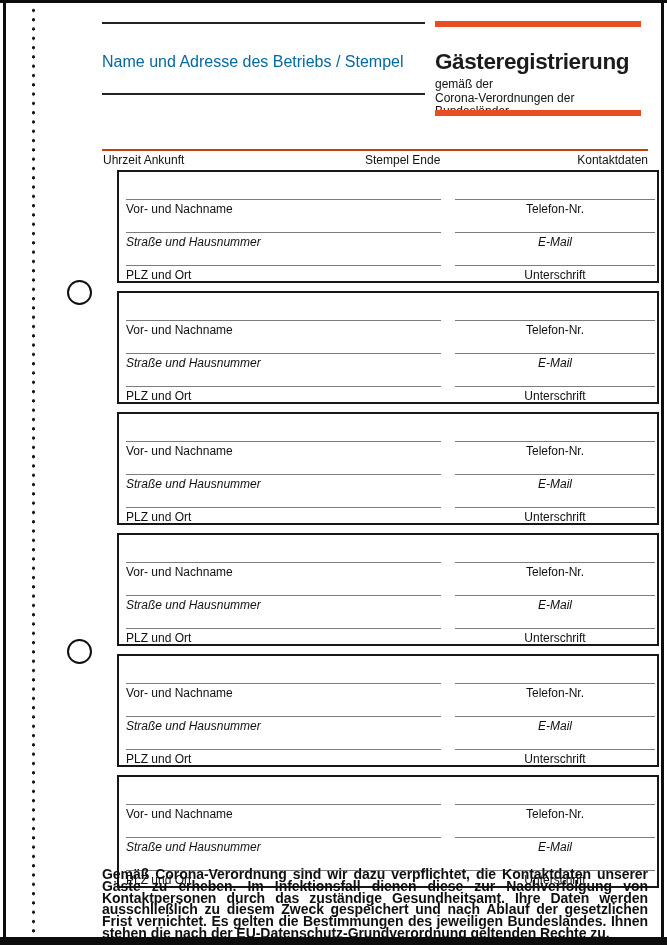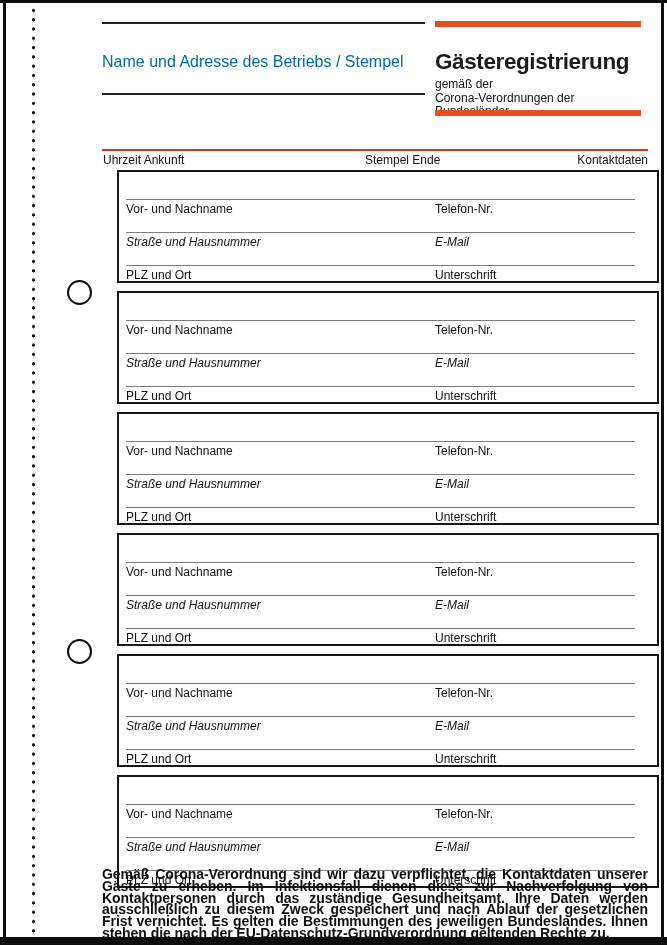--- a/index.html
+++ b/index.html
@@ -47,21 +47,21 @@
   .lbl-end     { left:263px; }
   .lbl-table   { right:0; }
 
   
   .blocks { position:absolute; left:103px; top:170px; width:542px; display:flex; flex-direction:column; gap:8px;margin-left:14px; }
   .guest-block { position:relative; width:542px; height:113px; border:2px solid #161616; background:#fff; }
   .field { position:absolute; }
   .field .write-line { border-top:1.5px solid var(--line-grey); width:100%; }
   .field .f-label    { font-size:12px; color:#111; padding-top:2px; white-space:nowrap; }
   .col-l { left:7px;   width:315px; }
-  .col-r { left:316px; width:200px; }
+  .col-r { left:336px; width:200px;text-align:center; }
   .row-1 { top:27px; }
   .row-2 { top:60px;font-style:italic; }
   .row-3 { top:93px; }
 
   
   .privacy-notice { position:absolute; left:102px; top:869px; width:546px; font-size:14px; line-height:11.8px;
                     font-weight:bold; text-align:justify; letter-spacing:-0.05px; color:#0f0f0f;
                     border-bottom:6px solid #c4b5fd; padding-bottom:20px; }
 </style>
 </head>

